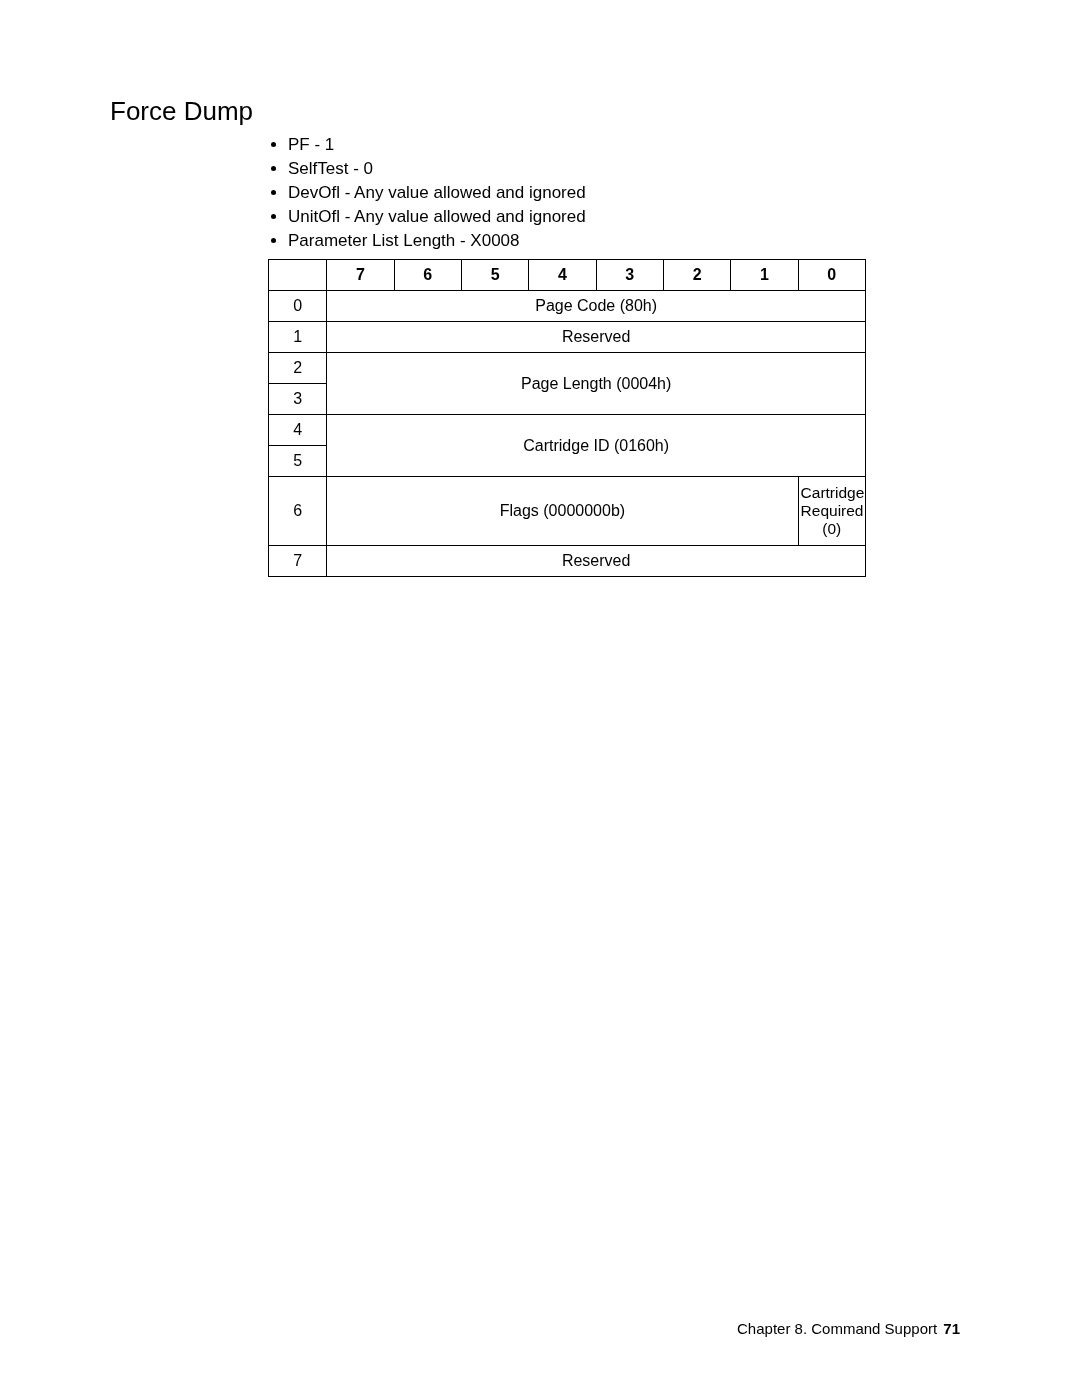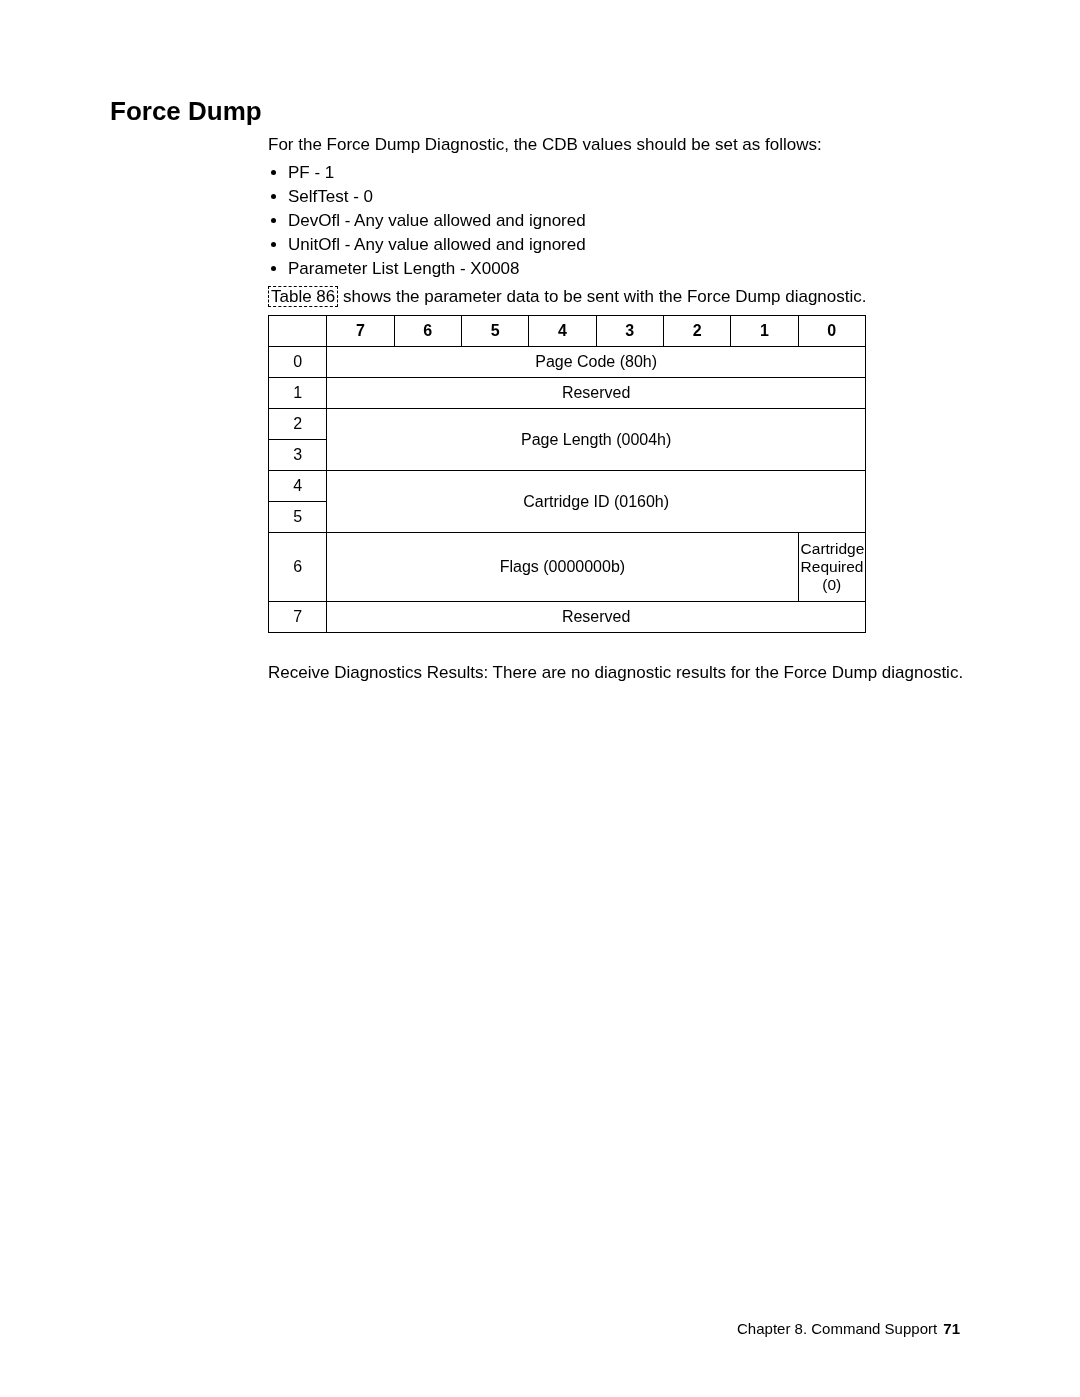--- a/index.html
+++ b/index.html
@@ -10,21 +10,21 @@
     background: #fff;
     width: 1080px;
     height: 1397px;
     position: relative;
   }
   .page {
     padding: 96px 110px 0 110px;
   }
   h2.section-title {
     font-size: 26px;
-    font-weight: bold;
+    font-weight: normal;
     margin: 0 0 8px 0;
   }
   .body-block {
     padding-left: 158px;
   }
   .intro {
     margin: 0 0 8px 0;
   }
   ul.cdb {
     margin: 0 0 8px 0;
@@ -85,33 +85,29 @@
     margin-left: 2px;
   }
 </style>
 </head>
 <body>
 
 <div class="page">
   <h2 class="section-title">Force Dump</h2>
 
   <div class="body-block">
-    <p class="intro">For the Force Dump Diagnostic, the CDB values should be set as follows:</p>
 
     <ul class="cdb">
       <li>PF - 1</li>
       <li>SelfTest - 0</li>
       <li>DevOfl - Any value allowed and ignored</li>
       <li>UnitOfl - Any value allowed and ignored</li>
       <li>Parameter List Length - X0008</li>
     </ul>
 
-    <p class="mid-para">
-      <a href="#" class="table-link">Table 86</a><span> shows the parameter data to be sent with the Force Dump diagnostic.</span>
-    </p>
 
 
     <table class="param">
       <colgroup>
         <col class="bytecol">
         <col class="bitcol">
           <col class="bitcol">
           <col class="bitcol">
           <col class="bitcol">
         <col class="bitcol">
@@ -158,20 +154,19 @@
         <td colspan="7">Flags (0000000b)</td>
         <td class="narrow">Cartridge Required (0)</td>
       </tr>
       <tr>
         <td>7</td>
         <td colspan="8">Reserved</td>
       </tr>
     </tbody>
       </table>
 
-    <p class="afternote">Receive Diagnostics Results: There are no diagnostic results for the Force Dump diagnostic.</p>
   </div>
 </div>
 
 <div class="footer">
   <span>Chapter 8. Command Support</span>
   <span class="pagenum">71</span>
 </div>
 
 </body></html>

